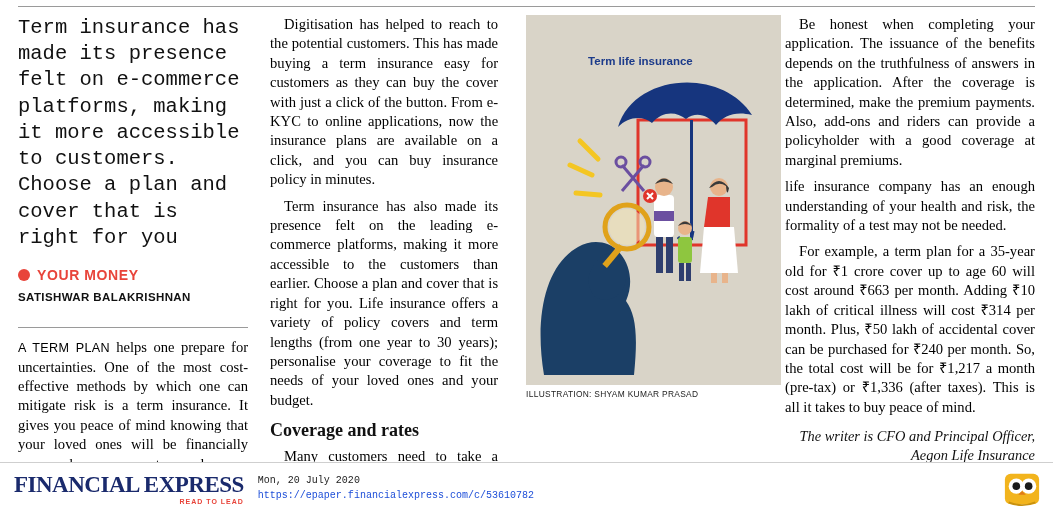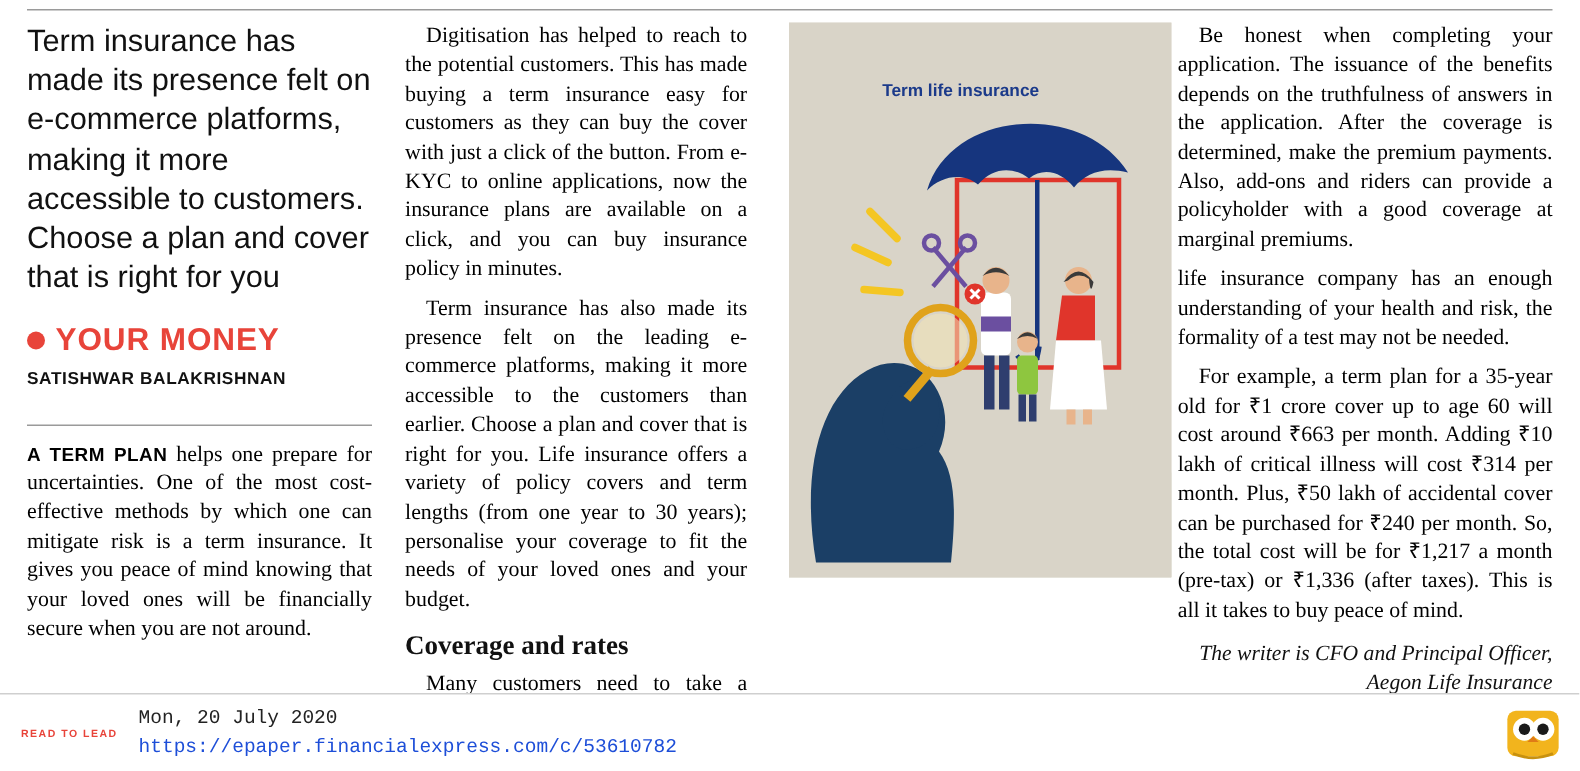--- a/index.html
+++ b/index.html
@@ -36,36 +36,36 @@
   }
   .col{box-sizing:border-box;}
   .col1{width:238px;padding-right:6px;border-right:0px solid #ccc;}
   .col2{width:230px;}
   .col3{width:255px;}
   .col4{width:252px;}
 
   .standfirst{
     font-size:20.5px;
     line-height:1.28;
-    font-family:Liberation Sans, sans-serif;
+    font-family:Liberation Mono, monospace;
     color:#111;
     margin:0 0 16px 0;
   }
   .kicker-wrap{
     display:flex;align-items:center;gap:7px;
     margin:0 0 8px 0;
   }
   .kicker-dot{
     width:12px;height:12px;border-radius:50%;
     background:#e8443a;display:inline-block;flex:0 0 auto;
   }
   .kicker{
     font-family:"Liberation Sans", sans-serif;
     font-weight:700;
-    font-size:21px;
+    font-size:14px;
     letter-spacing:0.6px;
     color:#e8443a;
   }
   .byline{
     font-family:"Liberation Sans", sans-serif;
     font-weight:700;
     font-size:11.5px;
     letter-spacing:0.4px;
     color:#111;
     margin:0 0 24px 0;
@@ -78,21 +78,21 @@
     font-size:14.6px;
     line-height:1.33;
     text-align:justify;
     color:#000000;
     margin:0 0 7px 0;
     hyphens:auto;
   }
   .body-text.indent{text-indent:14px;}
   .dropcap-para .lead{
     font-family:"Liberation Sans", sans-serif;
-    font-weight:700;
+    font-weight:400;
     font-size:12.6px;
     letter-spacing:0.3px;
   }
   .subhead{
     font-size:18px;
     line-height:1.2;
     margin:10px 0 5px 0;
     color:#111;
   }
   .italic-note{
@@ -155,21 +155,21 @@
     font-size:7px;
     font-weight:700;
     letter-spacing:1px;
     color:#e8443a;
     text-align:right;
     margin-top:2px;
   }
   .fe-logo-wrap{display:flex;flex-direction:column;}
   .foot-meta{
     font-family:"Liberation Mono", monospace;
-    font-size:13px;
+    font-size:10px;
     line-height:1.45;
     color:#222;
   }
   .foot-url{color:#1d4ed8;}
   .owl{
     position:absolute;right:12px;bottom:6px;
     width:38px;height:38px;
   }
 </style>
 </head>
@@ -262,34 +262,36 @@
           <path d="M121 178 l6 6 M127 178 l-6 6" stroke="#fff" stroke-width="2"></path>
 
           <g stroke="#f4c623" stroke-width="5" stroke-linecap="round">
             <path d="M44 150 l22 10"></path>
             <path d="M50 178 l24 2"></path>
             <path d="M54 126 l18 18"></path>
           </g>
         </svg>
         <div class="art-label">Term life insurance</div>
       </div>
+      <div class="art-caption">ILLUSTRATION: SHYAM KUMAR PRASAD</div>
     </div>
 
     <div class="col col4">
       <p class="body-text indent">Be honest when completing your application. The issuance of the benefits depends on the truthfulness of answers in the application. After the coverage is determined, make the premium payments. Also, add-ons and riders can provide a policyholder with a good coverage at marginal premiums.</p>
       <p class="body-text">life insurance company has an enough understanding of your health and risk, the formality of a test may not be needed.</p>
       <p class="body-text indent">For example, a term plan for a 35-year old for ₹1 crore cover up to age 60 will cost around ₹663 per month. Adding ₹10 lakh of critical illness will cost ₹314 per month. Plus, ₹50 lakh of accidental cover can be purchased for ₹240 per month. So, the total cost will be for ₹1,217 a month (pre-tax) or ₹1,336 (after taxes). This is all it takes to buy peace of mind.</p>
       <p class="italic-note">The writer is CFO and Principal Officer, Aegon Life Insurance</p>
     </div>
 
   </div>
 </div>
 
 <div class="footer">
   <div class="fe-logo-wrap">
+    <span class="fe-logo">FINANCIAL EXPRESS</span>
     <span class="fe-sub">READ TO LEAD</span>
   </div>
   <div class="foot-meta">
     <div>Mon, 20 July 2020</div>
     <div class="foot-url">https://epaper.financialexpress.com/c/53610782</div>
   </div>
   <svg class="owl" viewBox="0 0 40 40" xmlns="http://www.w3.org/2000/svg">
     <rect x="2" y="4" width="36" height="32" rx="6" fill="#f2b41d"></rect>
     <circle cx="14" cy="17" r="8" fill="#ffffff"></circle>
     <circle cx="27" cy="17" r="8" fill="#ffffff"></circle>

